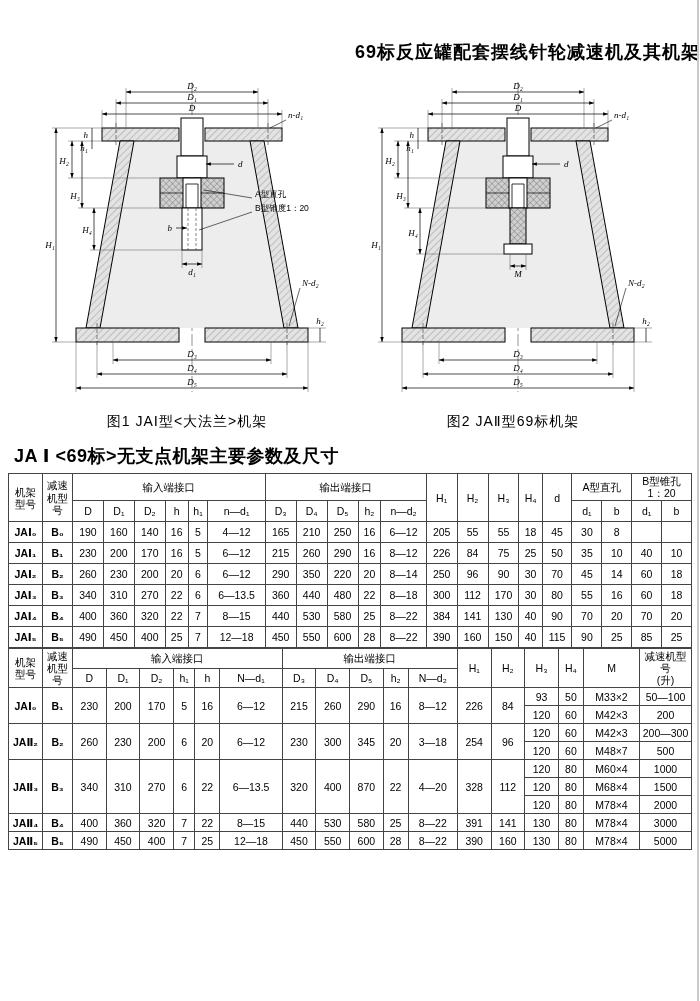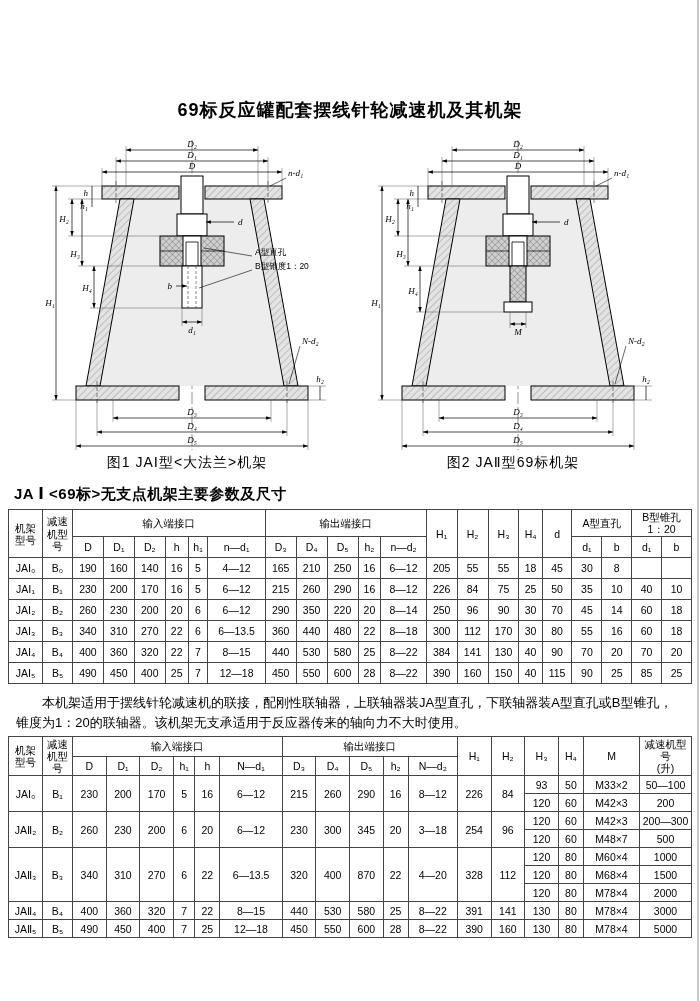--- a/index.html
+++ b/index.html
@@ -1,28 +1,28 @@
 <!DOCTYPE html>
 <html><head>
 <meta charset="utf-8">
 <style>
 *{margin:0;padding:0;box-sizing:border-box}
 body{background:#ffffff}
 .page{width:700px;height:1001px;overflow:hidden;background:#fff;color:#000;
   font-family:"Liberation Sans","DejaVu Sans",sans-serif;position:relative}
 .page::after{content:"";position:absolute;top:0;right:1px;width:2px;height:100%;background:#c9c9c9}
-.title{padding-top:98px;text-align:center;font-size:18px;font-weight:bold;letter-spacing:1px}
+.title{padding-top:40px;text-align:right;font-size:18px;font-weight:bold;letter-spacing:1px}
 .figures{display:flex;justify-content:center;align-items:flex-start;gap:36px;margin-top:14px}
 .figure{display:flex;flex-direction:column;align-items:center}
-.caption{margin-top:0;font-size:14px;letter-spacing:1px}
-.sec-h{font-size:15px;font-weight:bold;margin:13px 0 5px 14px;letter-spacing:.5px}
+.caption{margin-top:17px;font-size:14px;letter-spacing:1px}
+.sec-h{font-size:18px;font-weight:bold;margin:13px 0 5px 14px;letter-spacing:.5px}
 table.ptable{border-collapse:collapse;margin:0 auto;width:684px;text-align:center;font-size:10.5px}
 .ptable th,.ptable td{border:1px solid #444;padding:1px 2px;height:21px;font-weight:normal;
   vertical-align:middle;line-height:1.15}
-.ptable td.model{font-weight:normal}
+.ptable td.model{font-weight:bold}
 .t2 th,.t2 td{height:18px}
 .w34{width:34px}.w30{width:30px}.w52{width:52px}
 .note{font-size:13px;line-height:1.5;margin:9px 16px 4px 16px;text-indent:2em}
 .fig-svg{display:block}
 .dimlab{font-size:9px;font-style:italic;font-family:"Liberation Serif","DejaVu Serif",serif;fill:#000}
 .anno{font-size:8.5px;fill:#000}
 </style>
 </head>
 <body>
 
@@ -467,21 +467,20 @@
           <td>40</td>
           <td>115</td>
           <td>90</td>
           <td>25</td>
           <td>85</td>
           <td>25</td>
         </tr>
       </tbody>
   </table>
 
-  <p class="note">本机架适用于摆线针轮减速机的联接，配刚性联轴器，上联轴器装JA型直孔，下联轴器装A型直孔或B型锥孔，锥度为1：20的联轴器。该机架无支承适用于反应器传来的轴向力不大时使用。</p>
 
 
   <table class="ptable t2">
     <thead>
       <tr>
         <th rowspan="2" class="w34">机架型号</th>
         <th rowspan="2" class="w30">减速机型号</th>
         <th colspan="6">输入端接口</th>
         <th colspan="5">输出端接口</th>
         <th rowspan="2">H₁</th>

